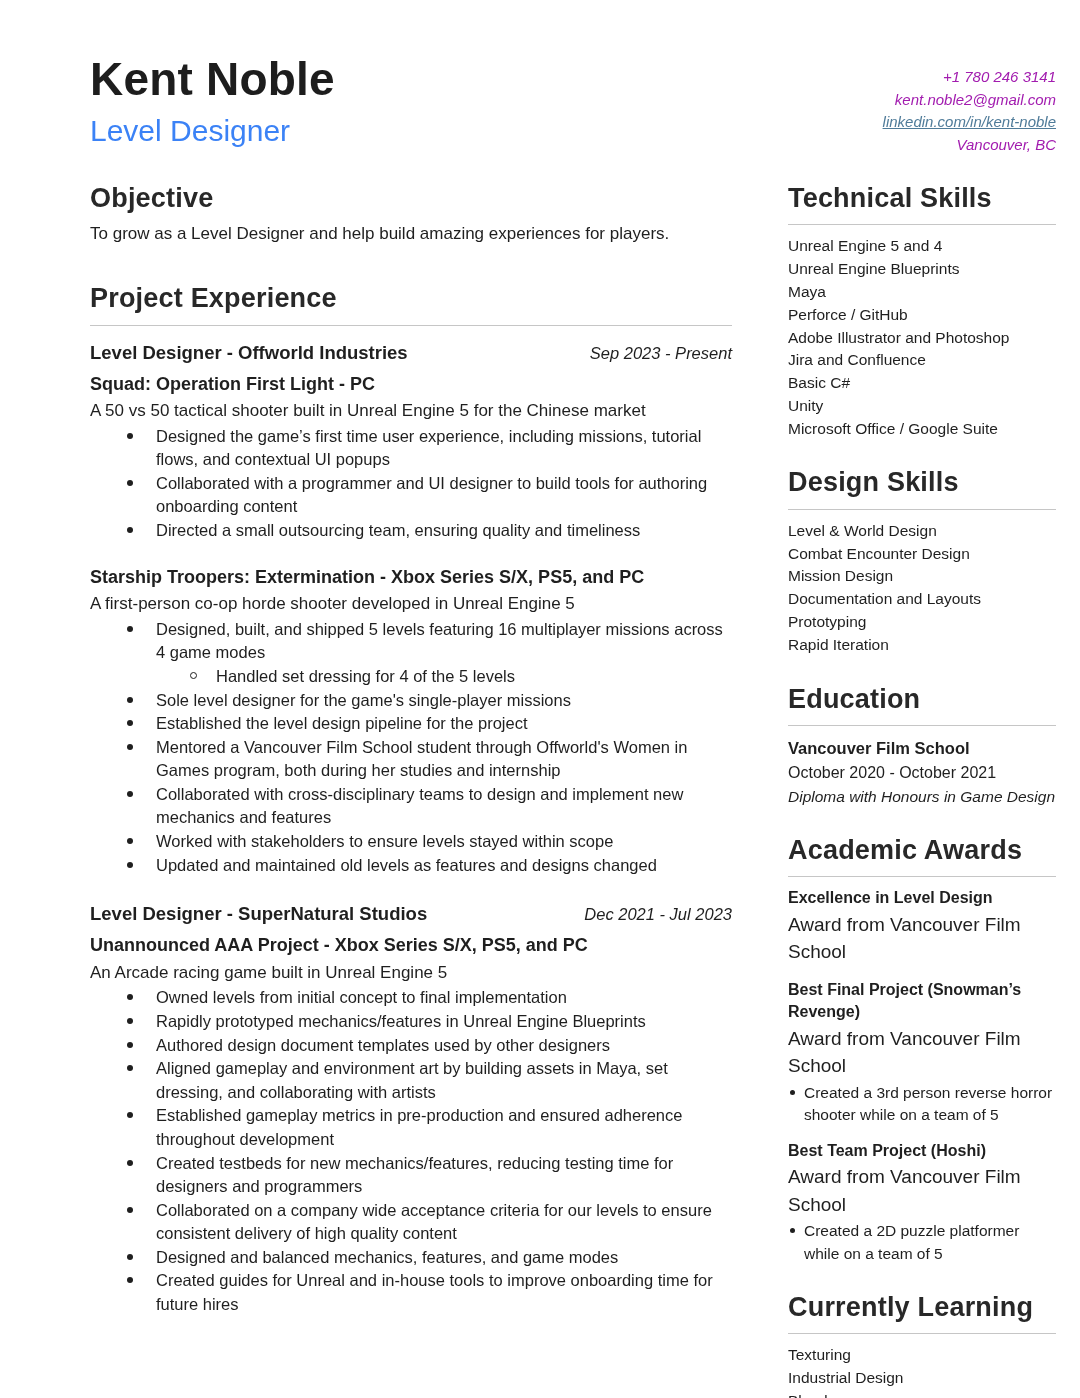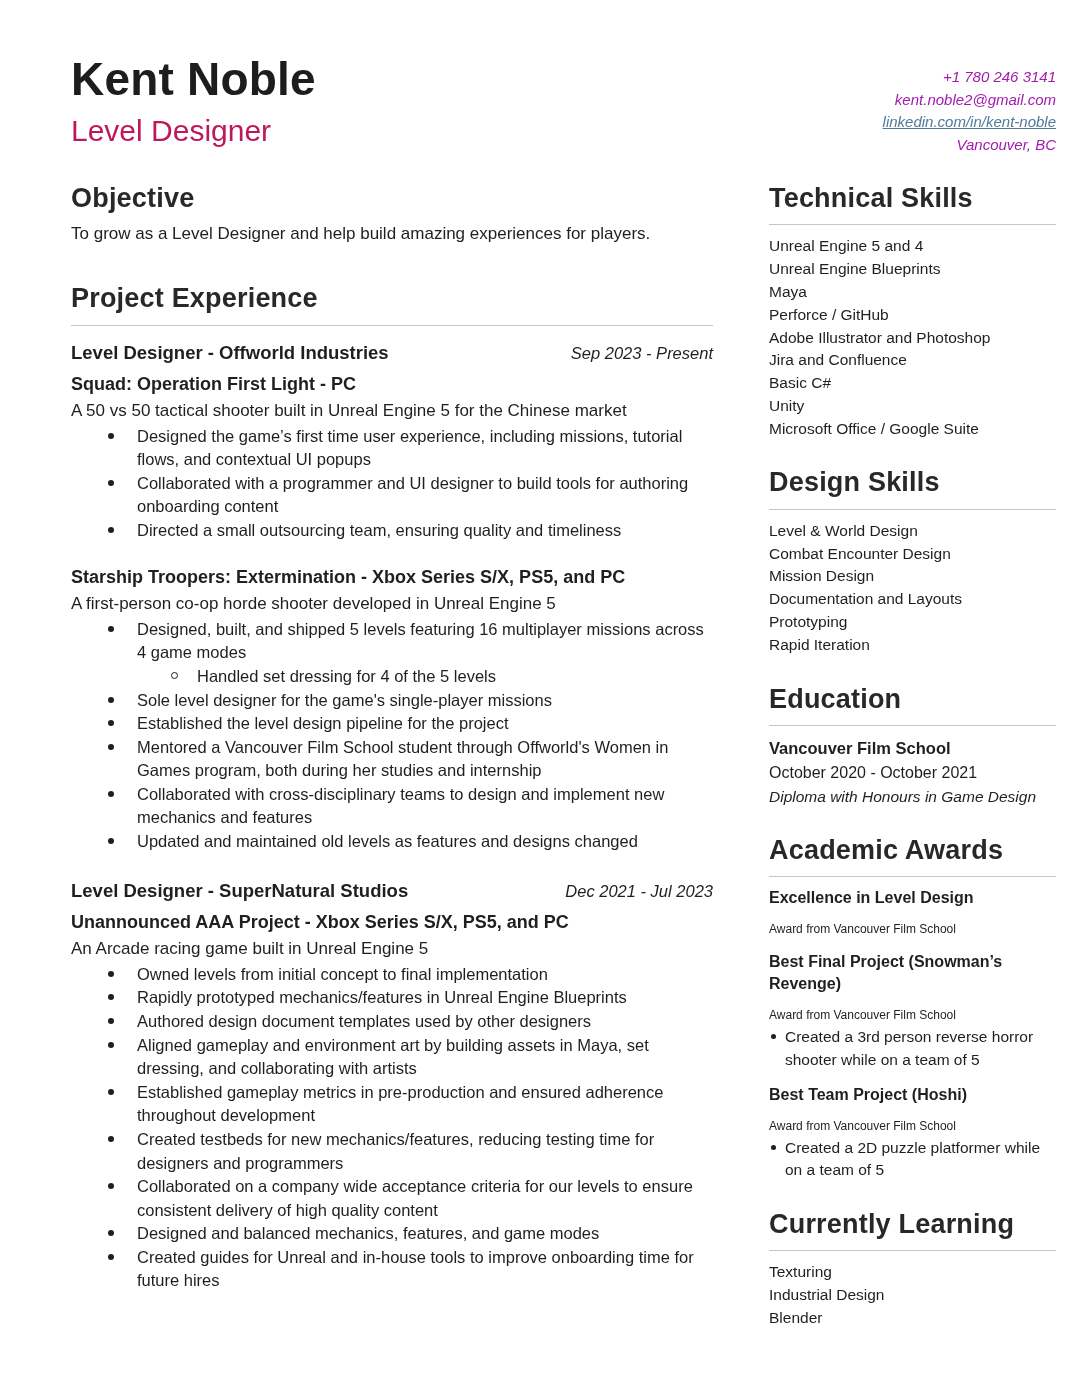--- a/index.html
+++ b/index.html
@@ -9,26 +9,26 @@
     --rule-color:#c6c6c6;
     --link-color:#4f7b99;
   }
   *{margin:0;padding:0;box-sizing:border-box}
   html,body{background:var(--background)}
   body{
     width:1080px;height:1398px;overflow:hidden;
     color:var(--text-color);
     font-family:"Liberation Sans", sans-serif;
   }
-  .page{width:100%;height:100%;padding:54px 24px 28px 71px}
+  .page{width:100%;height:100%;padding:54px 24px 28px 90px}
 
   
   .header-row{display:flex;justify-content:space-between;align-items:flex-start}
   .name{font-size:46px;font-weight:700;color:#1d1d1d;letter-spacing:.2px;line-height:1.1}
-  .subtitle{font-size:30px;font-weight:400;color:#be185d;margin-top:9px}
+  .subtitle{font-size:30px;font-weight:400;color:#3b82f6;margin-top:9px}
   .contact{text-align:right;font-size:15px;font-style:italic;line-height:1.5;padding-top:12px}
   .c-line{display:block;color:#a21caf;font-weight:400}
   .c-link{color:var(--link-color);text-decoration:underline;cursor:pointer;font-weight:400}
 
   
   .columns{display:flex;align-items:flex-start;margin-top:26px}
   .left-col{width:642px;flex:0 0 642px}
   .right-col{flex:1;margin-left:56px}
 
   .sec-h{font-size:27px;font-weight:700;color:var(--heading-color);letter-spacing:.2px;line-height:1.2}
@@ -56,21 +56,21 @@
   
   .r-sec{margin-bottom:26px}
   .r-sec .rule{margin:10px 0 10px}
   .r-item{font-size:15.5px;line-height:1.47}
   .edu-school{font-size:16.5px;font-weight:700;line-height:1.5}
   .edu-dates{font-size:16px;line-height:1.5}
   .edu-cred{font-size:15.5px;font-style:italic;line-height:1.5}
   .award{margin-top:13px}
   .award.first{margin-top:0}
   .a-title{font-size:16px;font-weight:700;line-height:1.4}
-  .a-src{font-size:12px;line-height:1.45;margin-top:11px}
+  .a-src{font-size:19px;line-height:1.45;margin-top:1px}
   .a-bullet{position:relative;padding-left:16px;font-size:15.5px;line-height:1.45;margin-top:2px}
   .a-dot{position:absolute;left:2px;top:8px;width:5px;height:5px;border-radius:50%;background:#1f1f1f}
 </style>
 </head>
 <body>
 
 <div class="page">
 
   <header class="header-row">
     <div class="name-block">
@@ -146,20 +146,24 @@
               <div class="bullet">
                 <span class="b-dot"></span>
                 <span class="b-text">Mentored a Vancouver Film School student through Offworld's Women in Games program, both during her studies and internship</span>
               </div>
               <div class="bullet">
                 <span class="b-dot"></span>
                 <span class="b-text">Collaborated with cross-disciplinary teams to design and implement new mechanics and features</span>
               </div>
               <div class="bullet">
                 <span class="b-dot"></span>
+                <span class="b-text">Worked with stakeholders to ensure levels stayed within scope</span>
+              </div>
+              <div class="bullet">
+                <span class="b-dot"></span>
                 <span class="b-text">Updated and maintained old levels as features and designs changed</span>
               </div>
             </div>
           </div>
         </article>
 
         <article class="job">
           <div class="job-header">
             <span class="job-title">Level Designer - SuperNatural Studios</span>
             <span class="job-dates">Dec 2021 - Jul 2023</span>

